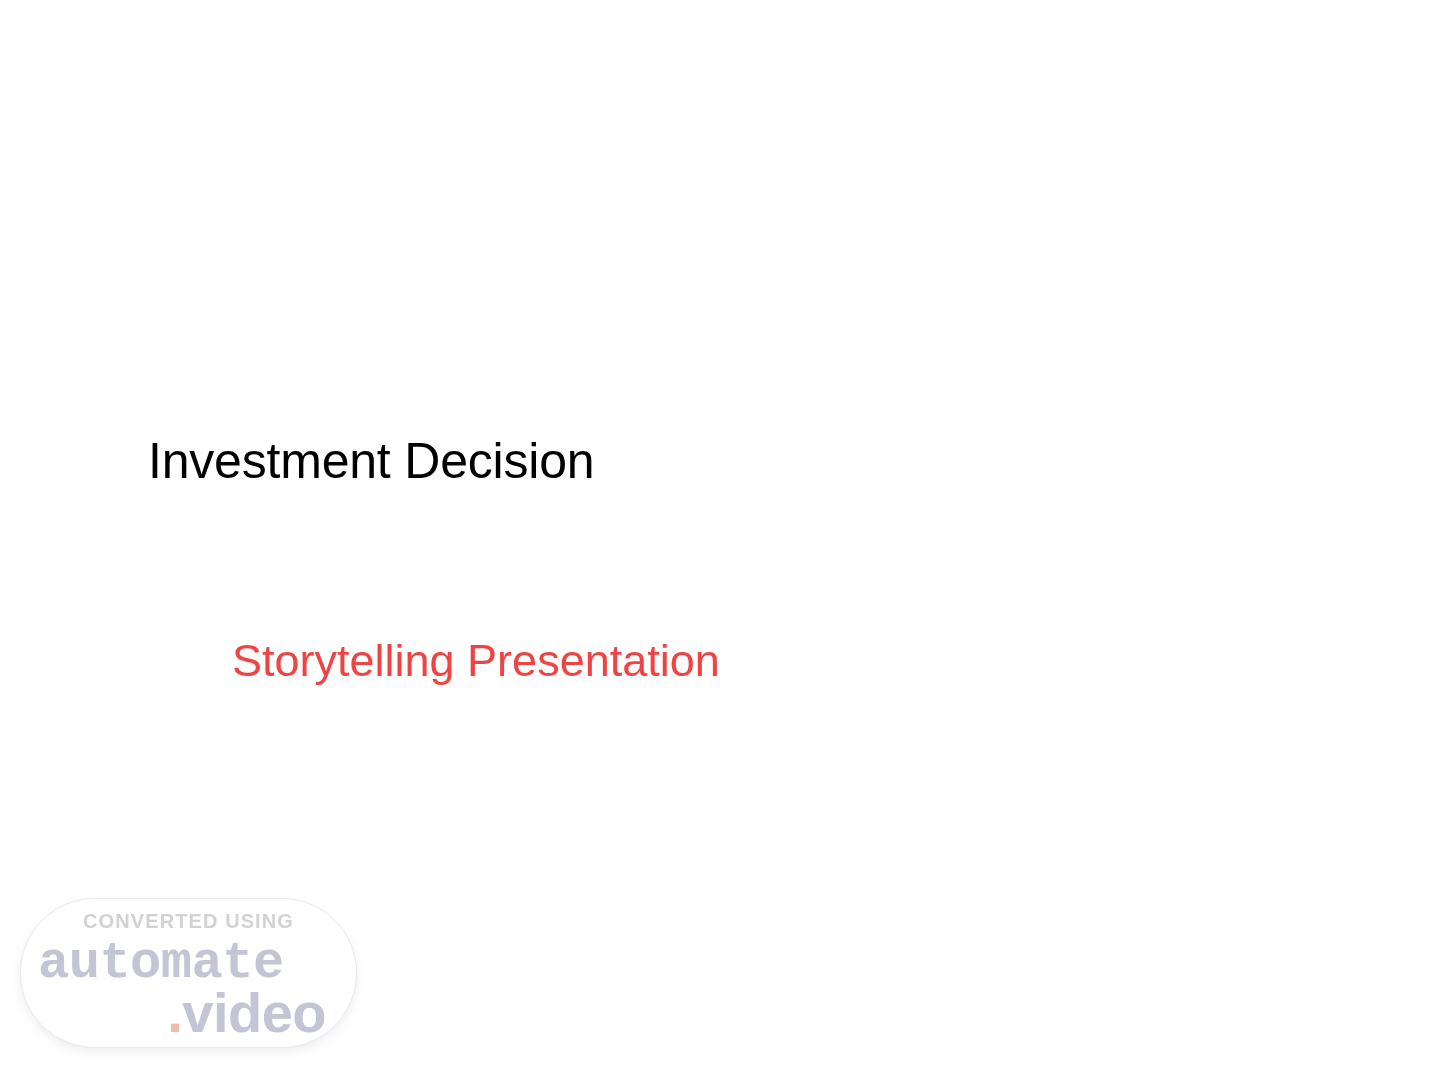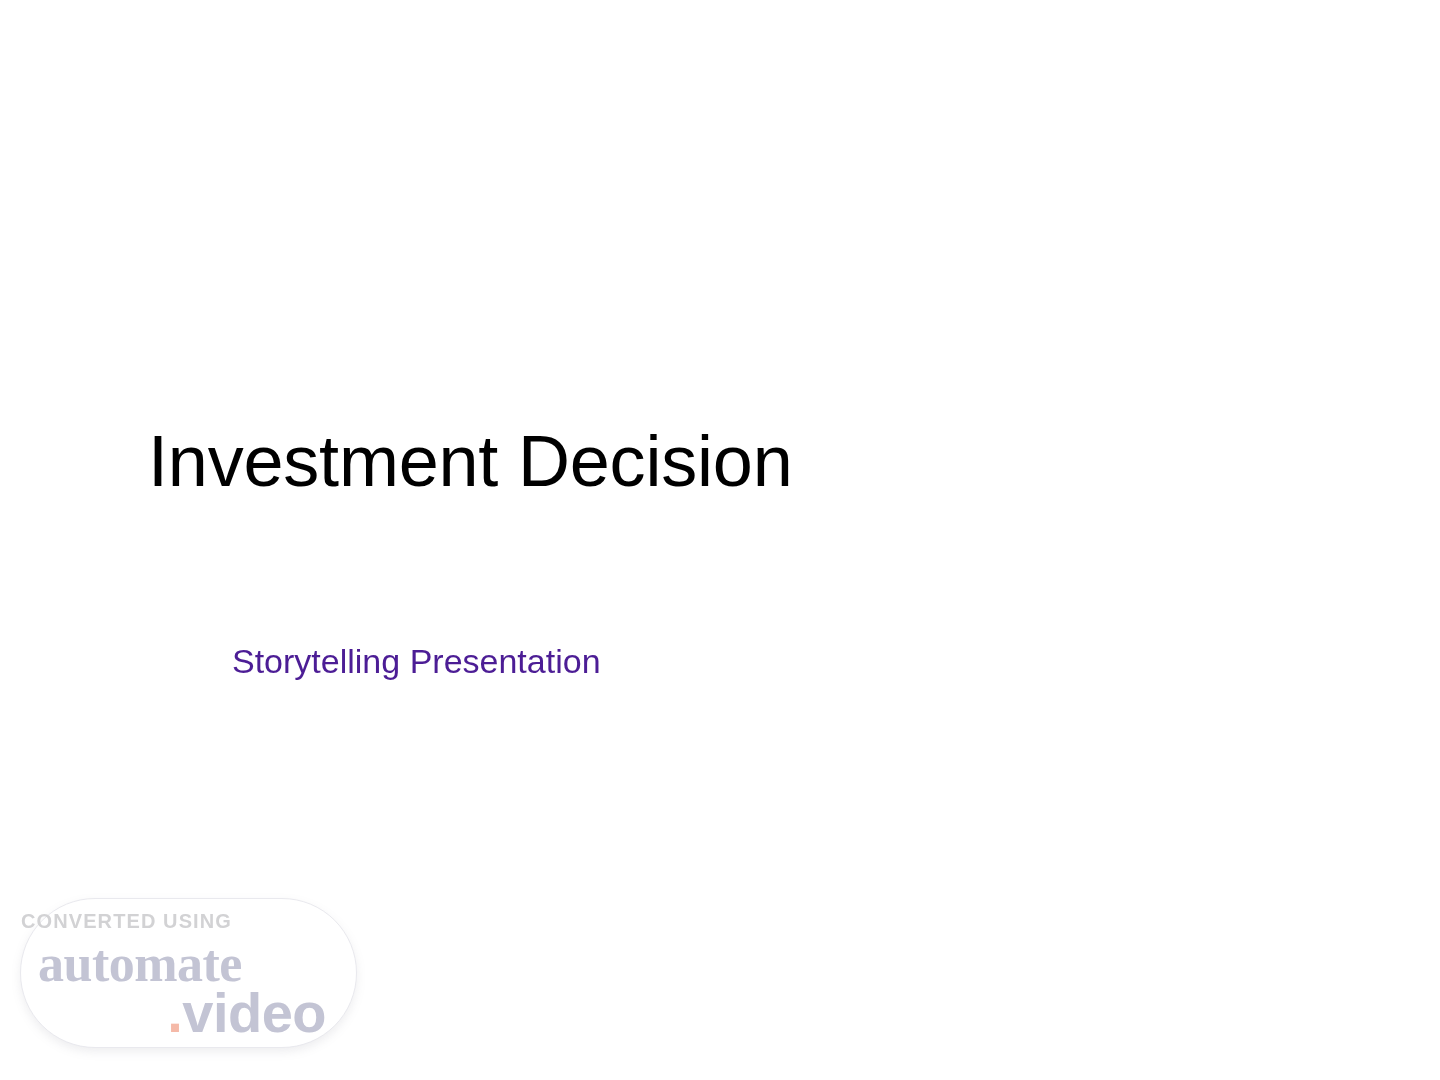--- a/index.html
+++ b/index.html
@@ -27,45 +27,45 @@
     left: 148px;
     top: 418px;
     width: 689px;          
     height: 86px;
     overflow: hidden;
     white-space: nowrap;
   }
   .title-text {
     display: block;
     font-family: "Liberation Sans", sans-serif;
-    font-size: 72px;
+    font-size: 50px;
     font-weight: 400;
     line-height: 86px;
     color: #000000;
     letter-spacing: -0.2px;
     white-space: nowrap;
   }
 
   
   .subtitle-clip {
     position: absolute;
     left: 232px;
     top: 630px;
     width: 543px;          
     height: 62px;
     overflow: hidden;
     white-space: nowrap;
   }
   .subtitle-text {
     display: block;
     font-family: "Liberation Sans", sans-serif;
-    font-size: 34px;
+    font-size: 45px;
     font-weight: 400;
     line-height: 62px;
-    color: #4c1d95;
+    color: #ef4444;
     white-space: nowrap;
   }
 
   
   .watermark {
     position: absolute;
     left: 20px;
     top: 898px;
     width: 337px;
     height: 150px;
@@ -73,33 +73,33 @@
     border: 1px solid #e9e9ee;
     border-radius: 75px;
     box-shadow: 0 4px 10px rgba(120,120,140,0.13);
     box-sizing: border-box;
   }
   .wm-kicker {
     position: absolute;
     left: 0;
     right: 0;
     top: 11px;
-    text-align: left;
+    text-align: center;
     font-family: "Liberation Sans", sans-serif;
     font-size: 20px;
     font-weight: 700;
     letter-spacing: 1.1px;
     color: #d2d2d4;
     white-space: nowrap;
   }
   .wm-brand1 {
     position: absolute;
     left: 17px;
     top: 36px;
-    font-family: Liberation Serif, serif;
+    font-family: Liberation Mono, monospace;
     font-size: 52px;
     font-weight: 700;
     line-height: 58px;
     letter-spacing: -0.5px;
     color: #c3c4d4;
     white-space: nowrap;
   }
   .wm-brand2 {
     position: absolute;
     right: 30px;

